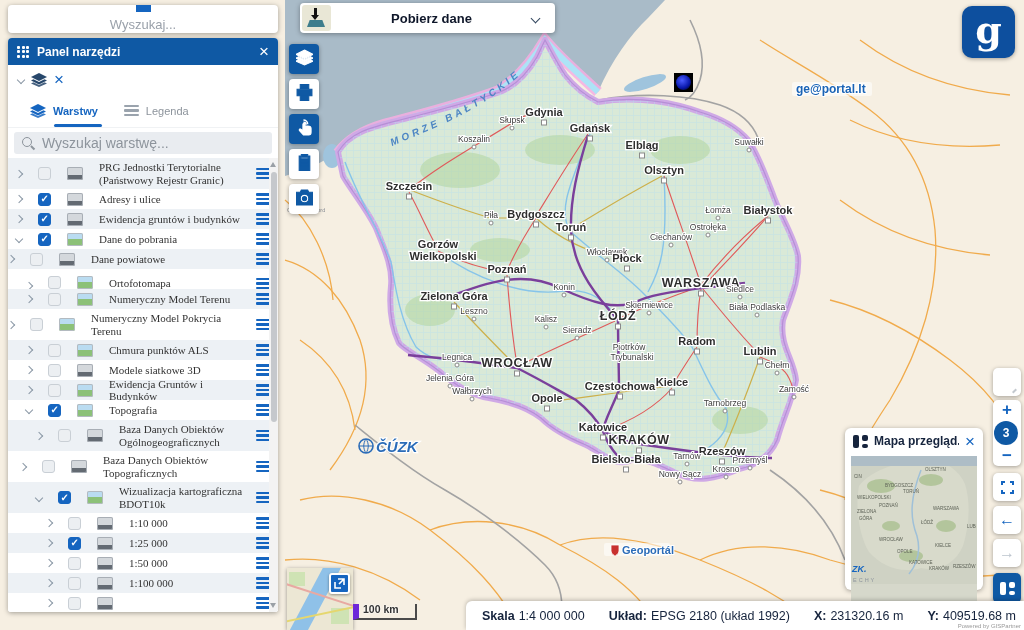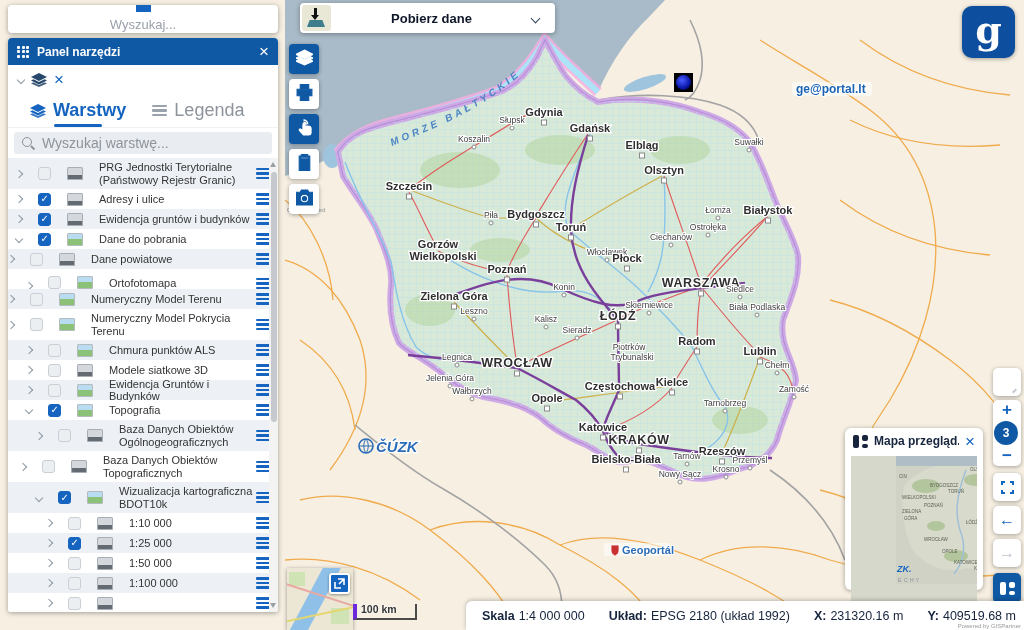--- a/index.html
+++ b/index.html
@@ -40,29 +40,29 @@
   .gridicon i{background:#fff;border-radius:1px;}
   .xclose{font-size:17px;line-height:1;cursor:pointer;font-weight:400;}
   .xblue{color:#1565c0;font-size:17px;line-height:1;cursor:pointer;}
   #section-row{height:29px;display:flex;align-items:center;padding:0 10px;gap:7px;background:#fff;}
   #section-row .ttl{flex:1;font-size:12.5px;font-weight:bold;color:#24425f;}
   .chev{display:inline-block;width:6px;height:6px;border-right:1.6px solid #8b98a6;border-bottom:1.6px solid #8b98a6;}
   .chev.r{transform:rotate(-45deg);}
   .chev.d{transform:rotate(45deg);}
   #tabs-row{height:34px;display:flex;align-items:center;gap:26px;padding:0 0 0 22px;background:#fff;border-bottom:1px solid #f0f2f4;}
   .tab{display:flex;align-items:center;gap:7px;height:100%;position:relative;cursor:pointer;}
-  .tab .lbl{font-size:18px;color:#8d949c;}
+  .tab .lbl{font-size:11px;color:#8d949c;}
   .tab.active .lbl{color:#1565c0;font-weight:bold;}
   .tab.active::after{content:"";position:absolute;left:24px;bottom:0;width:48px;height:3px;background:#1565c0;border-radius:2px;}
   .listicon{display:flex;flex-direction:column;gap:2.5px;width:15px;}
   .listicon i{height:2.2px;background:#9aa3ad;border-radius:1px;position:relative;}
   #layer-search{margin:4px 6px;height:22px;background:#e9ecf0;border-radius:3px;display:flex;align-items:center;gap:7px;padding:0 8px;}
   #layer-search .ph{color:#8d949c;font-size:14px;}
   #tree{position:relative;height:454px;overflow:hidden;background:#fff;}
-  .trow{display:flex;align-items:center;gap:16px;padding-right:24px;position:relative;}
+  .trow{display:flex;align-items:center;gap:16px;padding-right:24px;position:relative;font-family:Liberation Serif, serif;}
   .trow.alt{background:#edf1f5;}
   .trow .lbl{flex:1;font-size:11px;line-height:12.5px;color:#333;}
   .cb{width:13px;height:13px;border-radius:3px;background:#eceff2;border:1px solid #c9cfd5;flex:none;position:relative;}
   .cb.on{background:#1565c0;border-color:#1565c0;}
   .cb.on::after{content:"\2713";position:absolute;left:1.5px;top:-0.5px;font-size:10px;color:#fff;font-weight:bold;}
   .ic-wms{width:16px;height:13px;flex:none;border-radius:2px;background:linear-gradient(#d4d8dc 0 8px,#636a72 8px);box-shadow:inset 0 0 0 1px #a8aeb5;position:relative;overflow:hidden;}
   .ic-wms::after{content:"wms";position:absolute;left:0;right:0;bottom:-3px;text-align:center;font-size:8px;color:#fff;transform:scale(.5);transform-origin:center bottom;}
   .ic-img{width:16px;height:13px;flex:none;border-radius:2px;background:linear-gradient(180deg,#badcf1 0 6px,#8cc178 6px);box-shadow:inset 0 0 0 1px #b3bac0;}
   .rowmenu{position:absolute;right:7px;display:flex;flex-direction:column;gap:2px;width:15px;}
   .rowmenu i{height:2.4px;background:#1565c0;border-radius:1px;}
@@ -111,33 +111,33 @@
   .ovmico{width:15px;height:13px;position:relative;}
   .ovmico .a{position:absolute;left:0;top:0;width:6px;height:13px;border-radius:2px;background:#fff;}
   .ovmico .b{position:absolute;right:0;top:0;width:6px;height:6px;border-radius:2px;background:#fff;}
   .ovmico .c{position:absolute;right:0;bottom:0;width:6px;height:4px;border-radius:2px;background:#fff;}
   .ovmico.dark .a,.ovmico.dark .b,.ovmico.dark .c{background:#16243d;}
 
   
   #ovpanel{left:845px;top:428px;width:138px;height:162px;border-radius:6px;}
   #ovpanel header{height:26px;display:flex;align-items:center;gap:6px;padding:0 8px;}
   #ovpanel header .ttl{flex:1;font-size:12px;font-weight:bold;color:#16243d;white-space:nowrap;overflow:hidden;}
-  #ovmap{position:absolute;left:6px;top:28px;width:126px;height:164px;background:#d6d8cb;overflow:hidden;padding-left:45px;}
+  #ovmap{position:absolute;left:6px;top:28px;width:126px;height:164px;background:#d6d8cb;overflow:hidden;}
 
   
   #base-thumb{position:absolute;left:287px;top:568px;width:66px;height:62px;background:#ece7d4;
               box-shadow:0 1px 4px rgba(0,0,0,.4);overflow:hidden;}
   #base-thumb .river{position:absolute;left:18px;top:-12px;width:16px;height:95px;background:#8fc1e8;transform:rotate(28deg);}
   #base-thumb .g1{position:absolute;left:2px;top:4px;width:16px;height:14px;background:#cfe3b4;}
   #base-thumb .g2{position:absolute;right:4px;bottom:6px;width:18px;height:16px;background:#cfe3b4;}
   #base-thumb .r1{position:absolute;left:-6px;top:28px;width:90px;height:2px;background:#e8a9a2;transform:rotate(18deg);}
   #base-thumb .r2{position:absolute;left:-6px;top:44px;width:90px;height:2px;background:#e5d76f;transform:rotate(-12deg);}
   #thumb-expand{position:absolute;left:329px;top:573px;width:21px;height:21px;background:#1565c0;border:2px solid #fff;
                 border-radius:3px;box-shadow:0 1px 3px rgba(0,0,0,.4);display:flex;align-items:center;justify-content:center;cursor:pointer;}
-  #scalebar{position:absolute;left:353px;top:604px;width:64px;height:16px;border-left:4px solid #6d28d9;
+  #scalebar{position:absolute;left:353px;top:604px;width:64px;height:16px;border-left:6px solid #6d28d9;
             border-right:2px solid #4a4a4a;border-bottom:2px solid #4a4a4a;}
   #scalebar .lbl{position:absolute;left:4px;top:-1px;font-size:10.5px;font-weight:bold;color:#333;
                  text-shadow:0 0 2px #fff,0 0 2px #fff;white-space:nowrap;}
 
   
   #statusbar{position:absolute;left:466px;top:601px;width:558px;height:29px;background:#fff;border-radius:6px 0 0 0;
              box-shadow:0 -1px 4px rgba(0,0,0,.25);display:flex;align-items:center;padding:0 10px 0 16px;gap:24px;
              font-size:12.5px;color:#16243d;white-space:nowrap;}
   #statusbar b{margin-right:4px;}
   #powered{position:absolute;right:3px;bottom:1px;font-size:6px;color:#999;}
@@ -527,21 +527,21 @@
             <span class="chev r"></span>
             <span class="cb"></span>
             <span class="ic-img"></span>
             <span class="lbl">Ortofotomapa</span>
             <span class="rowmenu">
               <i></i>
               <i></i>
               <i></i>
             </span>
           </div>
-          <div class="trow alt" style="height: 20px;  justify-content: space-between;">
+          <div class="trow alt" style="height: 20px; padding-left: 18px; justify-content: space-between;">
             <span class="chev r"></span>
             <span class="cb"></span>
             <span class="ic-img"></span>
             <span class="lbl">Numeryczny Model Terenu</span>
             <span class="rowmenu">
               <i></i>
               <i></i>
               <i></i>
             </span>
           </div>

